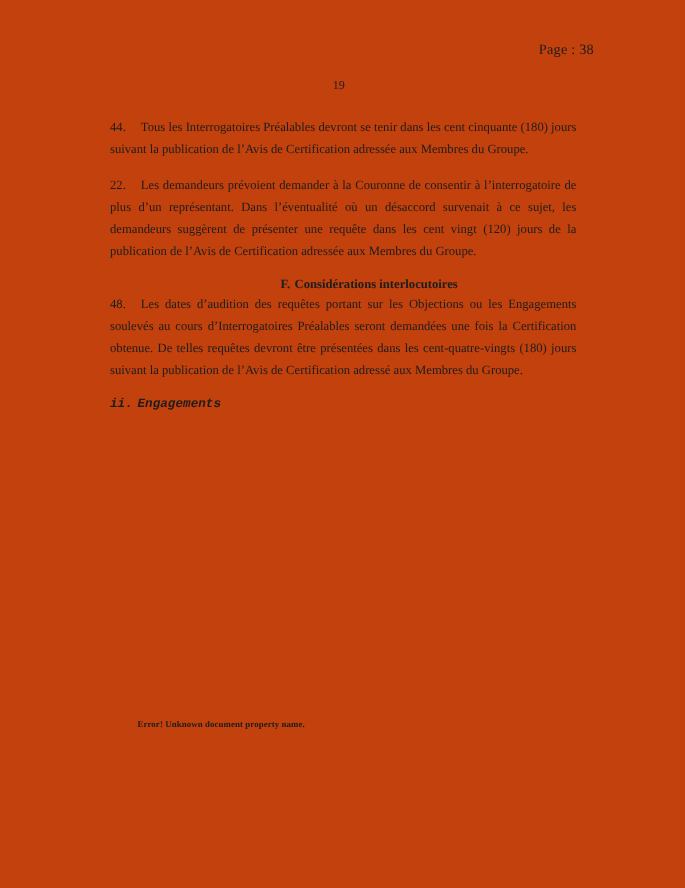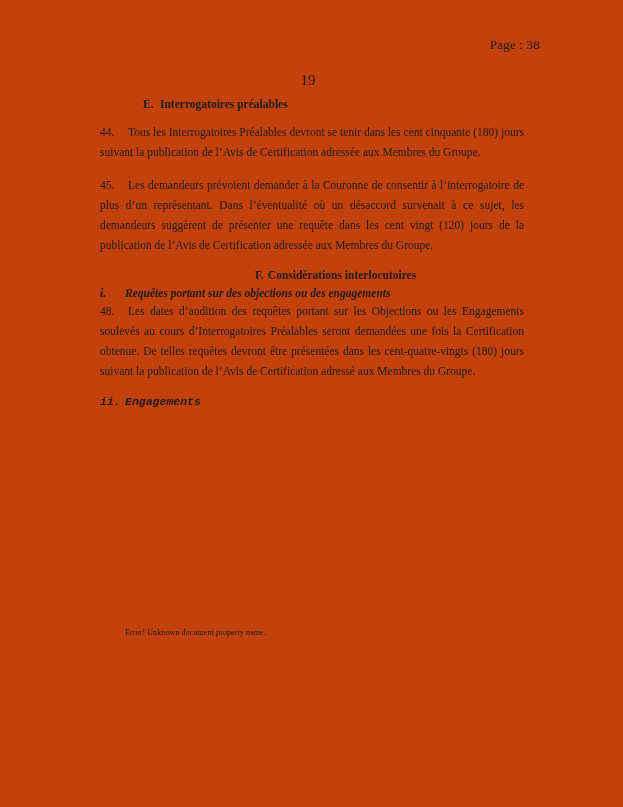--- a/index.html
+++ b/index.html
@@ -21,21 +21,21 @@
     text-align: right;
     font-size: 13px;
     letter-spacing: 0.2px;
   }
   .pg-num {
     position: absolute;
     top: 72px;
     left: 0;
     width: 616px;
     text-align: center;
-    font-size: 15px;
+    font-size: 11px;
   }
   .doc {
     position: absolute;
     top: 96px;
     left: 100px;
     width: 424px;
     font-size: 11.5px;
   }
   .h1 {
     font-weight: bold;
@@ -56,49 +56,47 @@
   .para {
     margin: 13px 0 0 0;
     line-height: 20px;
     text-align: justify;
   }
   .para.first { margin-top: 10px; }
   .para.tight { margin-top: 0; }
   .pnum { display: inline-block; width: 28px; }
   .footer-err {
     position: absolute;
-    top: 628px;
+    top: 654px;
     left: 125px;
     font-size: 8px;
-    font-weight: normal;
+    font-weight: bold;
     letter-spacing: 0.1px;
   }
 </style>
 </head>
 <body>
 
 <div class="page">
 
   <div class="hdr-right">Page : 38</div>
 
   <div class="pg-num">19</div>
 
   <div class="doc">
 
-    <p class="h1"><span class="hlabel">E.</span><span>Interrogatoires préalables</span></p>
 
     <p class="para first"><span class="pnum">44.</span><span>Tous les Interrogatoires Préalables devront se tenir dans les cent cinquante (180) jours suivant la publication de l’Avis de Certification adressée aux Membres du Groupe.</span></p>
 
-    <p class="para"><span class="pnum">45.</span><span>Les demandeurs prévoient demander à la Couronne de consentir à l’interrogatoire de plus d’un représentant. Dans l’éventualité où un désaccord survenait à ce sujet, les demandeurs suggèrent de présenter une requête dans les cent vingt (120) jours de la publication de l’Avis de Certification adressée aux Membres du Groupe.</span></p>
+    <p class="para"><span class="pnum">22.</span><span>Les demandeurs prévoient demander à la Couronne de consentir à l’interrogatoire de plus d’un représentant. Dans l’éventualité où un désaccord survenait à ce sujet, les demandeurs suggèrent de présenter une requête dans les cent vingt (120) jours de la publication de l’Avis de Certification adressée aux Membres du Groupe.</span></p>
 
 
 
     <p class="h1 f-head"><span class="hlabel">F.</span><span>Considérations interlocutoires</span></p>
 
-    <p class="sub sub-i"><span class="hlabel">i.</span><span>Requêtes portant sur des objections ou des engagements</span></p>
 
     <p class="para tight"><span class="pnum">48.</span><span>Les dates d’audition des requêtes portant sur les Objections ou les Engagements soulevés au cours d’Interrogatoires Préalables seront demandées une fois la Certification obtenue. De telles requêtes devront être présentées dans les cent-quatre-vingts (180) jours suivant la publication de l’Avis de Certification adressé aux Membres du Groupe.</span></p>
 
     <p class="sub sub-ii"><span class="hlabel">ii.</span><span>Engagements</span></p>
 
 
   </div>
 
   <div class="footer-err">Error! Unknown document property name.</div>
 

